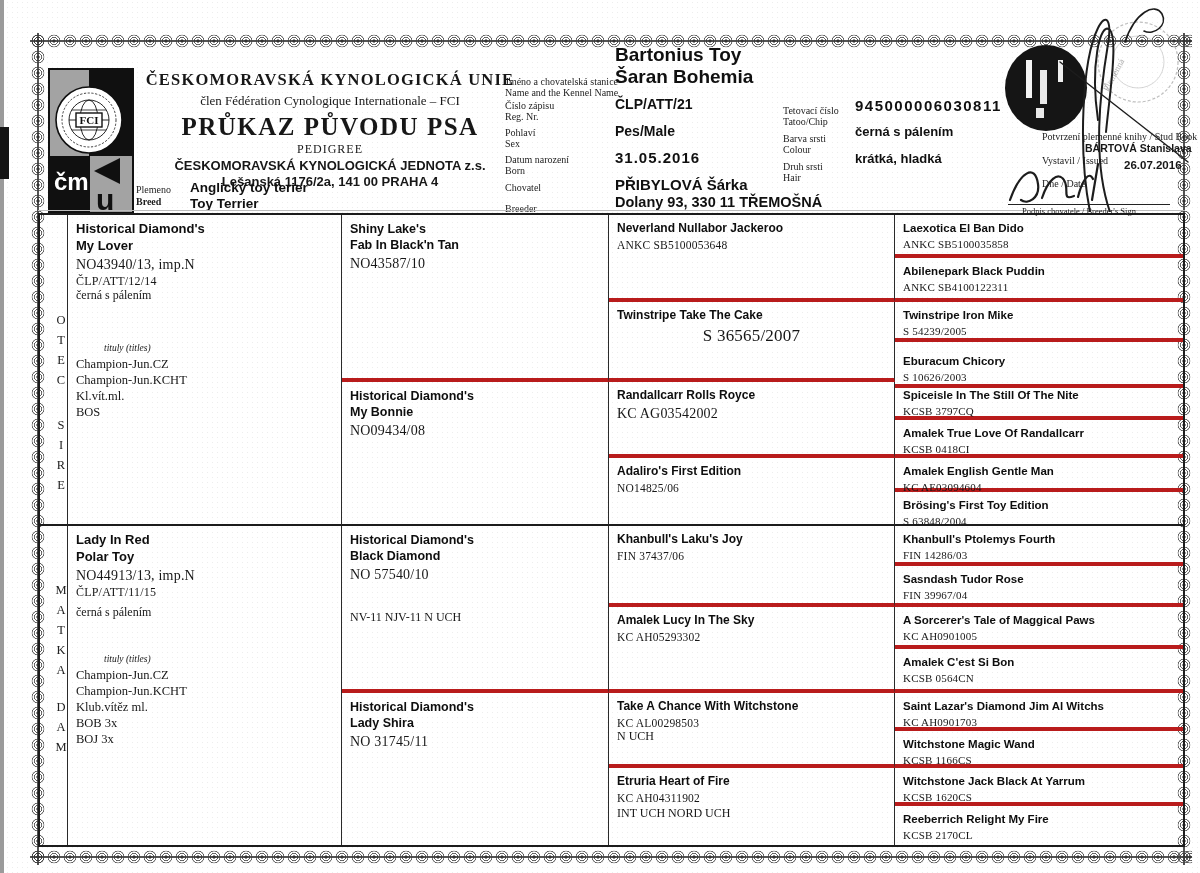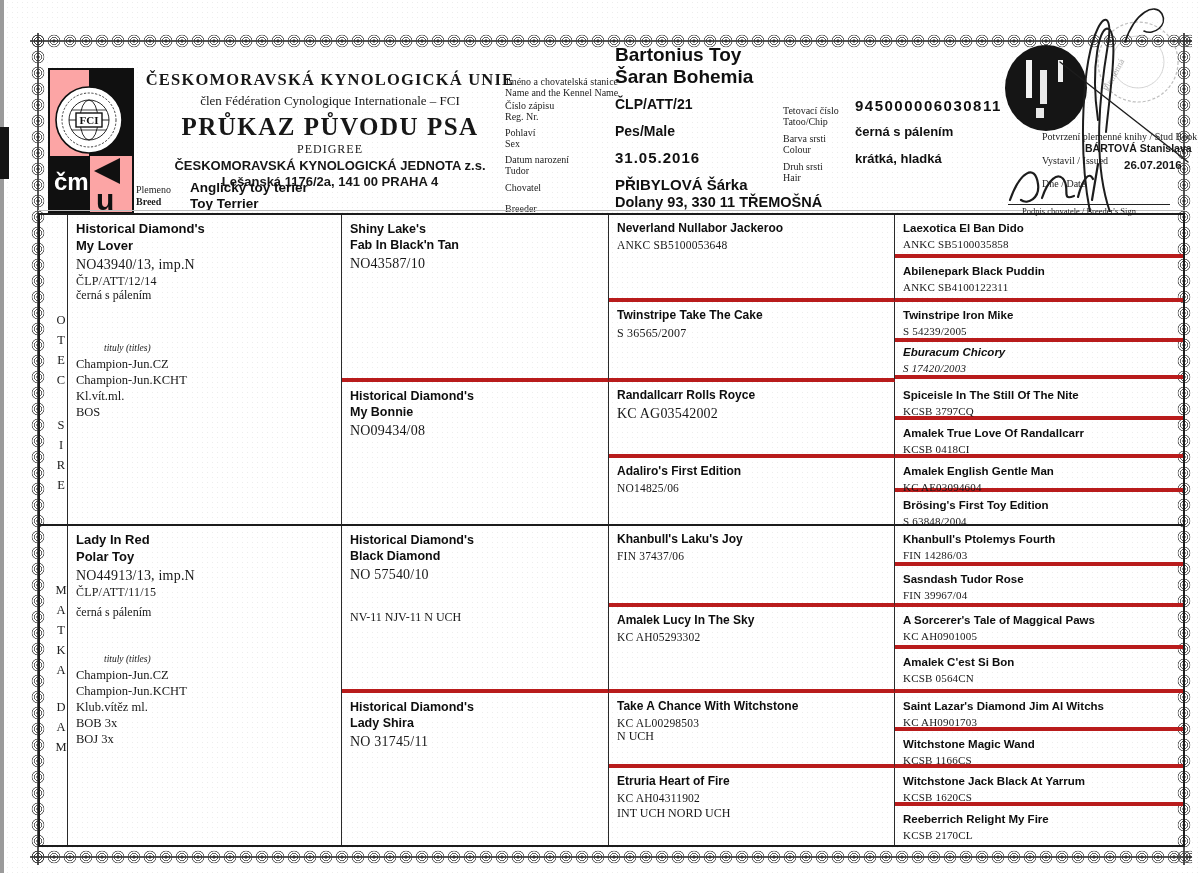--- a/index.html
+++ b/index.html
@@ -64,21 +64,21 @@
 <div class="page">
 
   <div class="artifact" style="left:0;top:0;width:4px;height:873px;background:#9b9b9b;"></div>
   <div class="artifact" style="left:0;top:127px;width:9px;height:52px;background:#141414;"></div>
 
   <div class="chain h" style="left:30px;top:33px;width:1162px;"></div>
   <div class="chain h" style="left:30px;top:849px;width:1162px;"></div>
   <div class="chain v" style="left:30px;top:33px;height:832px;"></div>
   <div class="chain v" style="left:1176px;top:33px;height:832px;"></div>
 
-  <div class="abs" style="left:48px;top:68px;width:82px;height:142px;border:2px solid #111;background:#fca5a5;">
+  <div class="abs" style="left:48px;top:68px;width:82px;height:142px;border:2px solid #111;background:#a3a3a3;">
     <svg width="82" height="142" viewBox="0 0 82 142">
       <rect x="39" y="0" width="43" height="86" fill="#101010"></rect>
       <circle cx="39" cy="50" r="33" fill="#ffffff" stroke="#101010" stroke-width="1.6"></circle>
       <circle cx="39" cy="50" r="27" fill="none" stroke="#101010" stroke-width="0.8" stroke-dasharray="2.2 1.6"></circle>
       <circle cx="39" cy="50" r="20" fill="none" stroke="#101010" stroke-width="0.9"></circle>
       <ellipse cx="39" cy="50" rx="9" ry="20" fill="none" stroke="#101010" stroke-width="0.9"></ellipse>
       <line x1="19" y1="50" x2="59" y2="50" stroke="#101010" stroke-width="0.9"></line>
       <line x1="22" y1="40" x2="56" y2="40" stroke="#101010" stroke-width="0.8"></line>
       <line x1="22" y1="60" x2="56" y2="60" stroke="#101010" stroke-width="0.8"></line>
       <rect x="26" y="43" width="26" height="14" fill="#ffffff" stroke="#101010" stroke-width="1.4"></rect>
@@ -104,21 +104,21 @@
   <div class="val" style="left:190px;top:180px;font-size:13.5px;">Anglický toy terier</div>
   <div class="val" style="left:190px;top:196px;font-size:13.5px;">Toy Terrier</div>
 
   <div class="lbl" style="left:505px;top:76px;">Jméno a chovatelská stanice</div>
   <div class="lbl" style="left:505px;top:87px;">Name and the Kennel Name</div>
   <div class="lbl" style="left:505px;top:100px;">Číslo zápisu</div>
   <div class="lbl" style="left:505px;top:111px;">Reg. Nr.</div>
   <div class="lbl" style="left:505px;top:127px;">Pohlaví</div>
   <div class="lbl" style="left:505px;top:138px;">Sex</div>
   <div class="lbl" style="left:505px;top:154px;">Datum narození</div>
-  <div class="lbl" style="left:505px;top:165px;">Tudor</div>
+  <div class="lbl" style="left:505px;top:165px;">Born</div>
   <div class="lbl" style="left:505px;top:182px;">Chovatel</div>
   <div class="lbl" style="left:505px;top:203px;text-align:right;">Breeder</div>
 
   <div class="val" style="left:615px;top:44px;font-size:19px;">Bartonius Toy</div>
   <div class="val" style="left:615px;top:66px;font-size:19px;">Šaran Bohemia</div>
   <div class="val" style="left:615px;top:96px;font-size:14px;">ČLP/ATT/21</div>
   <div class="val" style="left:615px;top:123px;font-size:14px;">Pes/Male</div>
   <div class="val" style="left:615px;top:149px;font-size:15px;letter-spacing:1px;">31.05.2016</div>
   <div class="val" style="left:615px;top:176px;font-size:15px;">PŘIBYLOVÁ Šárka</div>
   <div class="val" style="left:615px;top:194px;font-size:14.5px;">Dolany 93, 330 11 TŘEMOŠNÁ</div>
@@ -227,21 +227,21 @@
       <div class="nm">Lady Shira</div>
       <div class="rg">NO 31745/11</div>
     </div>
 
     <div class="cell br bb" style="left:569px;top:0;width:286px;height:87px;">
       <div class="nm" style="font-size:12px;">Neverland Nullabor Jackeroo</div>
       <div class="rg" style="font-size:11.5px;">ANKC SB5100053648</div>
     </div>
     <div class="cell br bb" style="left:569px;top:87px;width:286px;height:80px;">
       <div class="nm" style="font-size:12px;">Twinstripe Take The Cake</div>
-      <div class="rg" style="font-size:12px;">S 36565/2007</div>
+      <div class="rg" style="font-size:17px;text-align:center;">S 36565/2007</div>
     </div>
     <div class="cell br bb" style="left:569px;top:167px;width:286px;height:76px;">
       <div class="nm" style="font-size:12px;">Randallcarr Rolls Royce</div>
       <div class="rg" style="font-size:14px;">KC AG03542002</div>
     </div>
     <div class="cell br bb2" style="left:569px;top:243px;width:286px;height:68px;">
       <div class="nm" style="font-size:12px;">Adaliro's First Edition</div>
       <div class="rg" style="font-size:11.5px;">NO14825/06</div>
     </div>
     <div class="cell br bb" style="left:569px;top:311px;width:286px;height:81px;">
@@ -268,23 +268,23 @@
       <div class="rg">ANKC SB5100035858</div>
     </div>
     <div class="cell g4 bb" style="left:855px;top:43px;width:288px;height:44px;">
       <div class="nm">Abilenepark Black Puddin</div>
       <div class="rg">ANKC SB4100122311</div>
     </div>
     <div class="cell g4 bb" style="left:855px;top:87px;width:288px;height:40px;">
       <div class="nm">Twinstripe Iron Mike</div>
       <div class="rg">S 54239/2005</div>
     </div>
-    <div class="cell g4 bb" style="left:855px;top:124px;width:288px;height:40px;font-style:italic;">
+    <div class="cell g4 bb" style="left:855px;top:133px;width:288px;height:40px;">
       <div class="nm">Eburacum Chicory</div>
-      <div class="rg">S 17420/2003</div>
+      <div class="rg">S 10626/2003</div>
     </div>
     <div class="cell g4 bb" style="left:855px;top:167px;width:288px;height:38px;">
       <div class="nm">Spiceisle In The Still Of The Nite</div>
       <div class="rg">KCSB 3797CQ</div>
     </div>
     <div class="cell g4 bb" style="left:855px;top:205px;width:288px;height:38px;">
       <div class="nm">Amalek True Love Of Randallcarr</div>
       <div class="rg">KCSB 0418CI</div>
     </div>
     <div class="cell g4 bb" style="left:855px;top:243px;width:288px;height:34px;">

